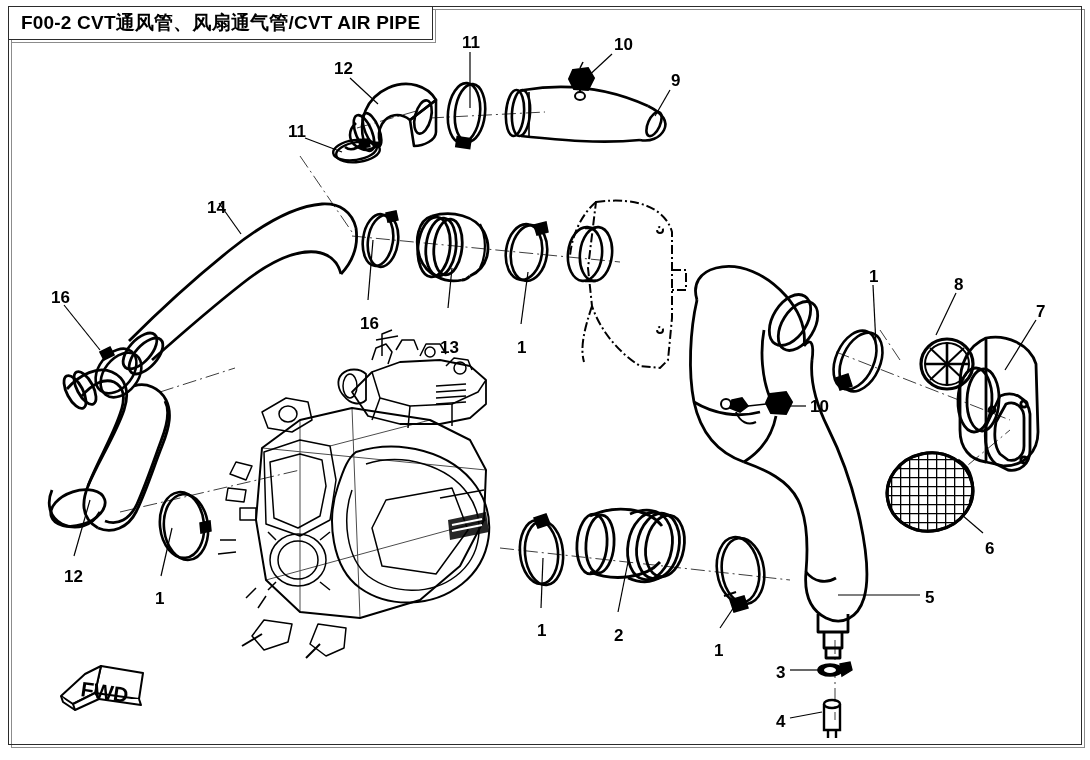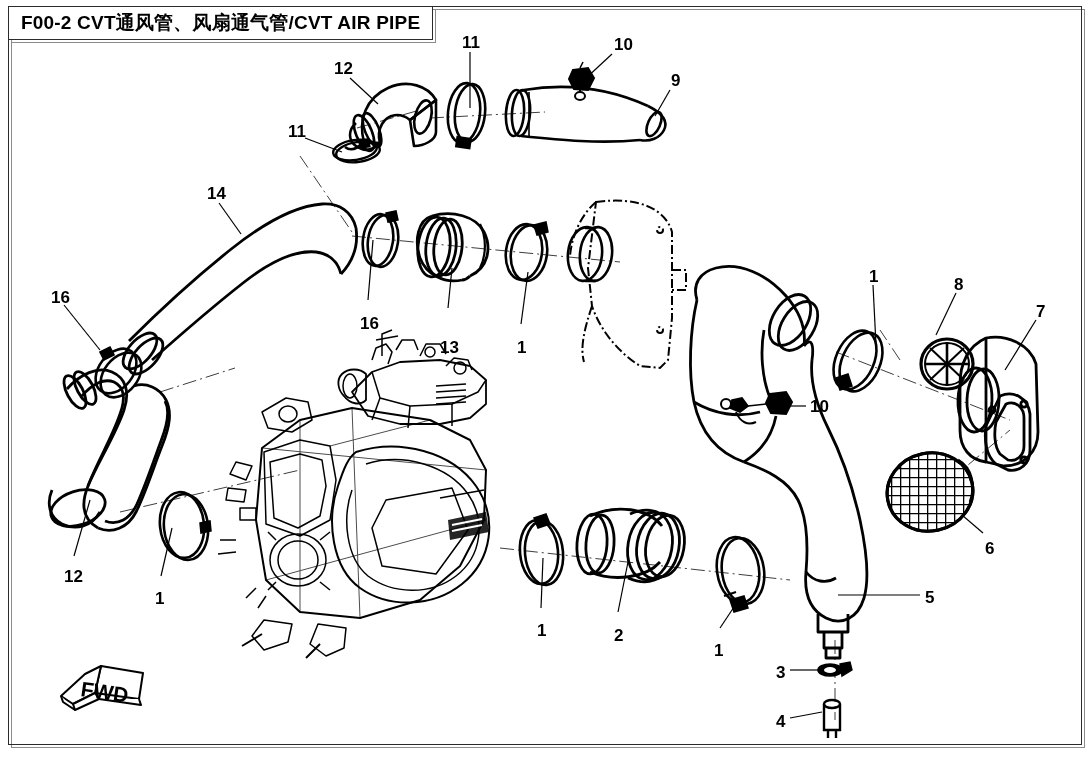--- a/index.html
+++ b/index.html
@@ -391,21 +391,21 @@
     </g>
     <text x="25" y="36" font-family="Liberation Sans, sans-serif" font-size="21" font-weight="bold" fill="#000" transform="rotate(8 25 36)">FWD</text>
   </svg>
 
   <div id="labels">
       <div class="lbl" style="left: 462px; top: 34px;">11</div>
       <div class="lbl" style="left: 614px; top: 36px;">10</div>
       <div class="lbl" style="left: 334px; top: 60px;">12</div>
       <div class="lbl" style="left: 671px; top: 72px;">9</div>
       <div class="lbl" style="left: 288px; top: 123px;">11</div>
-      <div class="lbl" style="left: 207px; top: 185px; text-align: right;">14</div>
+      <div class="lbl" style="left: 207px; top: 199px; text-align: right;">14</div>
       <div class="lbl" style="left: 51px; top: 289px;">16</div>
       <div class="lbl" style="left: 360px; top: 315px;">16</div>
       <div class="lbl" style="left: 440px; top: 323px; margin-top: 16px;">13</div>
       <div class="lbl" style="left: 517px; top: 339px;">1</div>
       <div class="lbl" style="left: 869px; top: 268px;">1</div>
       <div class="lbl" style="left: 954px; top: 276px;">8</div>
       <div class="lbl" style="left: 1036px; top: 303px;">7</div>
       <div class="lbl" style="left: 810px; top: 398px;">10</div>
       <div class="lbl" style="left: 985px; top: 540px;">6</div>
       <div class="lbl" style="left: 64px; top: 568px;">12</div>

